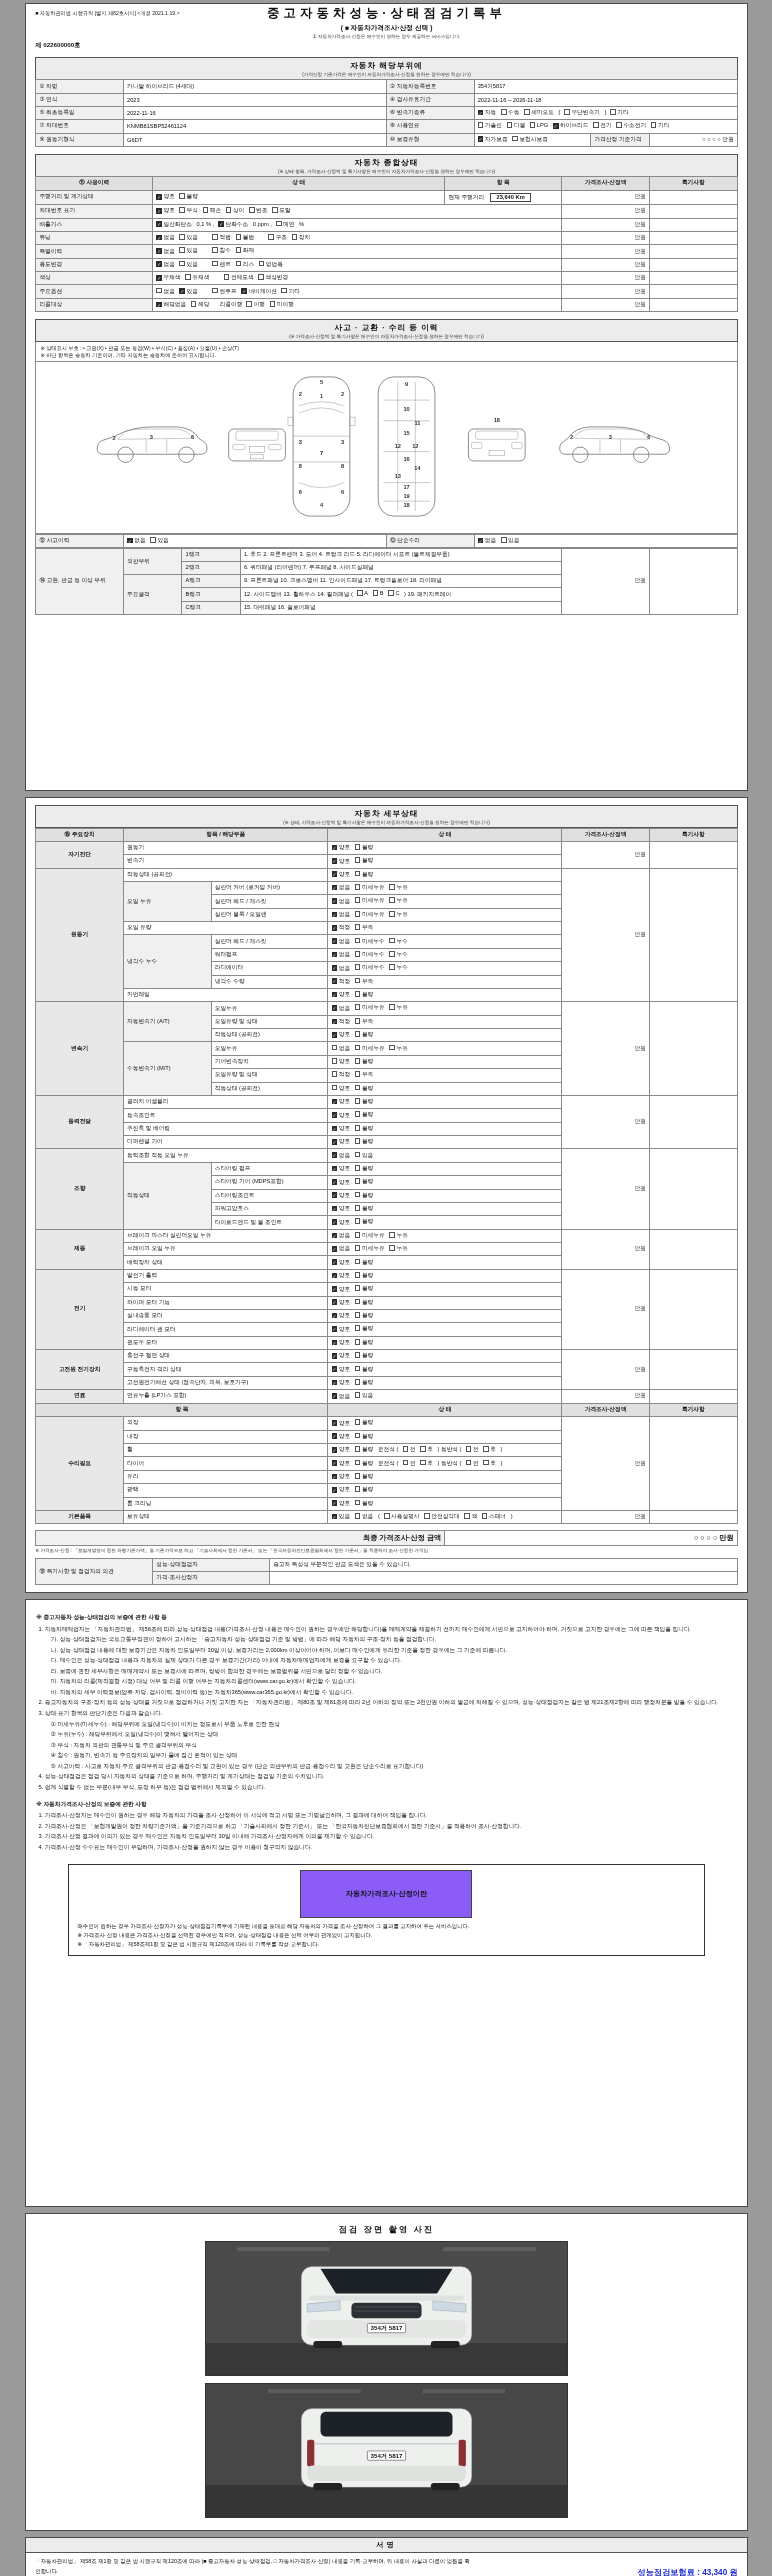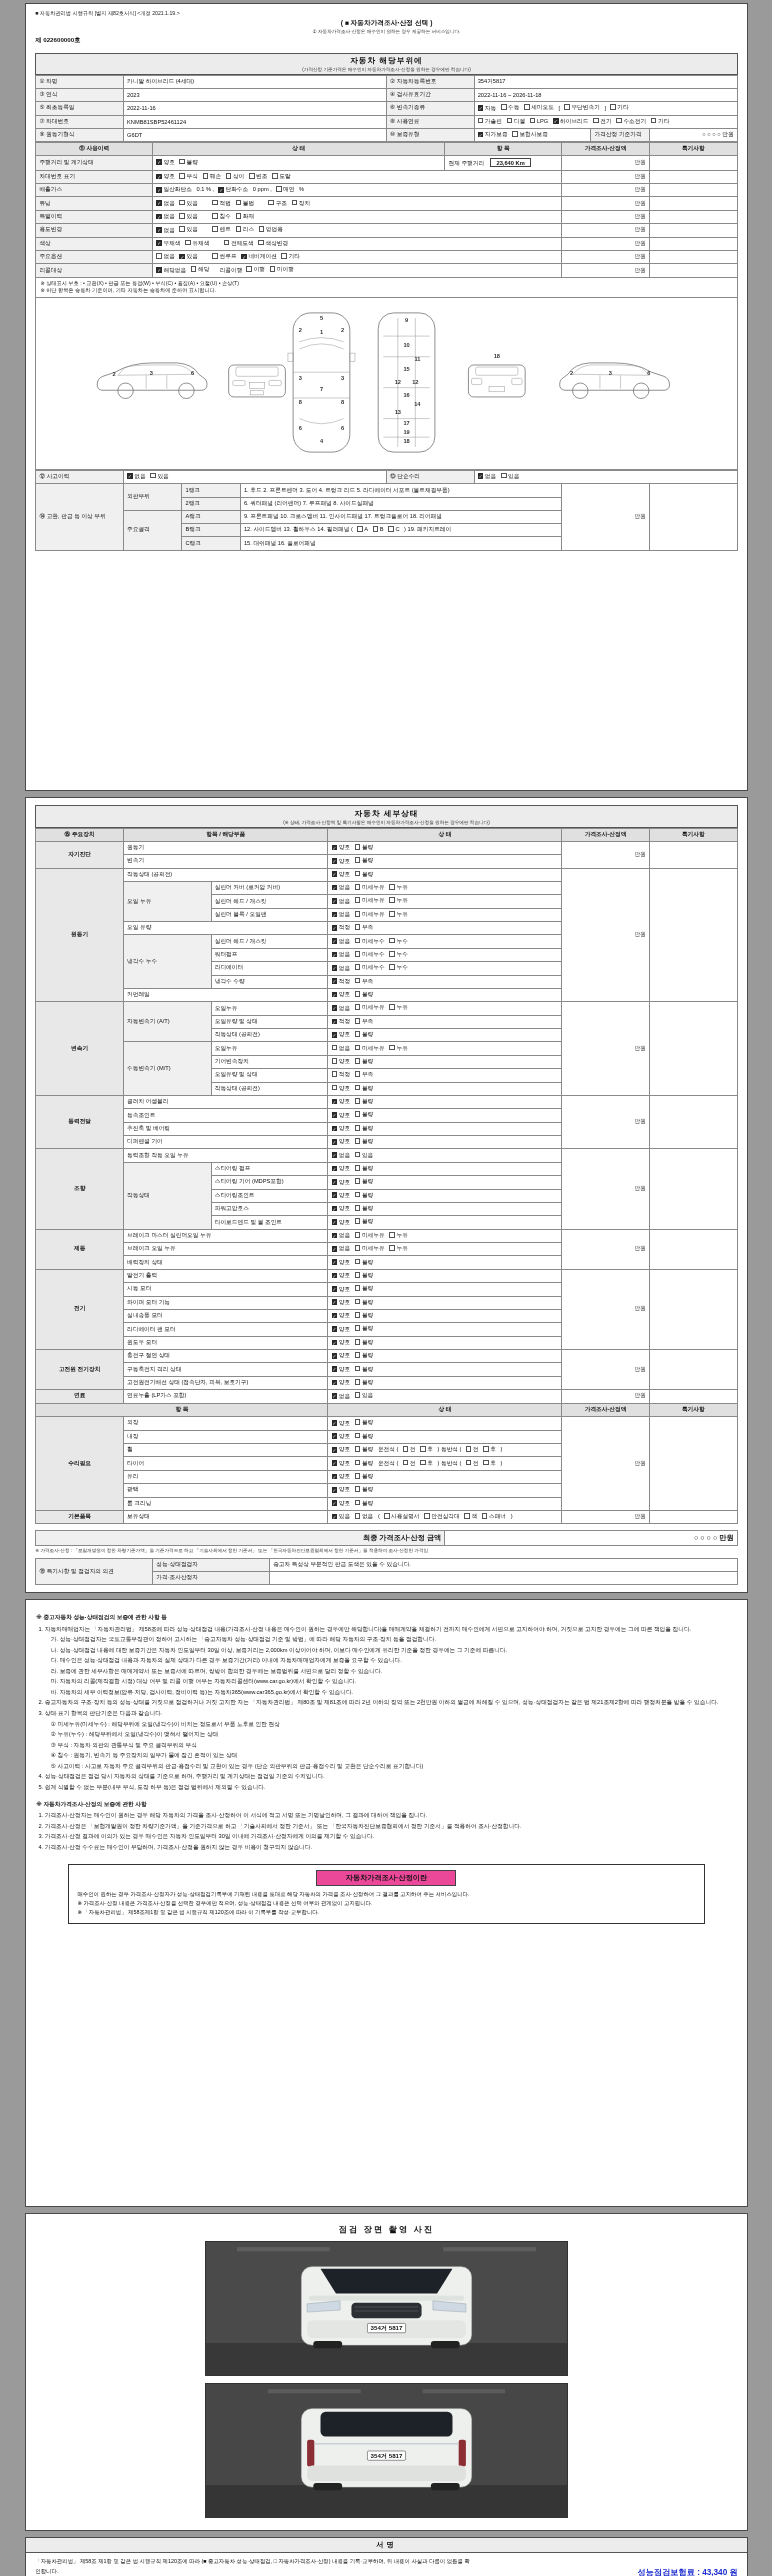--- a/index.html
+++ b/index.html
@@ -31,37 +31,38 @@
   .diagram-box{border:0.5px solid #8a8a8a;border-top:none;background:#fff;padding:2.1px 0;}
   .dn{font-size:11px;fill:#333;text-anchor:middle;font-weight:bold;}
   .car-line{fill:none;stroke:#777;stroke-width:1.6;}
   .car-line-thin{fill:none;stroke:#999;stroke-width:1;}
   .final-note{font-size:4.6px;color:#333;margin-top:2.1px;}
   .notes-wrap{font-size:5.7px;line-height:1.85;margin-top:5.2px;}
   .nl-h{font-weight:bold;margin:6.2px 0 1px 1px;}
   .nl-p0{margin-left:3.1px;}
   .nl-p1{margin-left:15.5px;}
   .notes-box{border:0.8px solid #333;margin:11.3px auto 0 auto;width:88%;padding:5.2px 8.2px;}
-  .notes-box-title{text-align:center;font-weight:bold;font-size:7.2px;border:0.5px solid #444;background:#ec4899;width:134px;margin:0 auto 4.1px auto;padding:2px;}
+  .notes-box-title{text-align:center;font-weight:bold;font-size:7.2px;border:0.5px solid #444;background:#8b5cf6;width:134px;margin:0 auto 4.1px auto;padding:18px;}
   .notes-box-line{font-size:5.4px;line-height:1.7;}
   .photos-title{text-align:center;font-weight:bold;font-size:8.2px;letter-spacing:2.1px;margin:4.1px 0 6.2px 0;}
   .photo-frame{width:361px;margin:6.2px auto;border:0.5px solid #333;display:block;background:#444;}
   .sign-box{border:0.8px solid #333;}
   .sign-head{background:#ececec;border-bottom:0.5px solid #555;text-align:center;font-weight:bold;font-size:7.2px;letter-spacing:3.1px;padding:2.1px;}
   .sign-body{display:flex;align-items:center;justify-content:space-between;padding:4.1px 9.3px;}
   .sign-text{font-size:5.4px;line-height:1.7;width:62%;}
   .sign-fee{font-size:8.2px;font-weight:bold;color:#1b2bd0;white-space:nowrap;}
   .signers{font-size:5.4px;margin-top:2.1px;}
   .signer{margin-right:20.6px;display:inline-block;}
 </style>
 </head>
 <body>
 
 <div class="page p1">
   <div class="form-ref">■ 자동차관리법 시행규칙 [별지 제82호서식] &lt;개정 2021.1.19.&gt;</div>
+  <div class="doc-title">중고자동차성능·상태점검기록부</div>
   <div class="doc-sub">( ■ 자동차가격조사·산정 선택 )</div>
   <div class="doc-sub-note">① 자동차가격조사·산정은 매수인이 원하는 경우 제공하는 서비스입니다.</div>
   <div class="doc-no">제 022600000호</div>
 
   <div class="sec-band">
     <div class="sec-title">자동차 해당부위에</div>
     <div class="sec-note">(가격산정 기준가격은 매수인이 자동차가격조사·산정을 원하는 경우에만 적습니다)</div>
   </div>
   <div id="mount-basic">
       <table class="ftable">
@@ -121,20 +122,24 @@
             <td colspan="9">G6DT</td>
             <td class="lbl " colspan="3">⑩ 보증유형</td>
             <td colspan="4"><span class="cbw"><span class="cb on">✓</span><span class="cbl">자가보증</span></span><span class="cbw"><span class="cb"></span><span class="cbl">보험사보증</span></span></td>
             <td class="lbl " colspan="2">가격산정 기준가격</td>
             <td colspan="3" class="ac">○ ○ ○ ○  만원</td>
           </tr>
         </tbody>
       </table>
     </div>
 
+  <div class="sec-band">
+    <div class="sec-title">자동차 종합상태</div>
+    <div class="sec-note">(※ 상태·항목, 가격조사·산정액 및 특기사항은 매수인이 자동차가격조사·산정을 원하는 경우에만 적습니다)</div>
+  </div>
   <div id="mount-comp">
       <table class="ftable">
         <colgroup>
           <col style="width: 4.1667%;">
           <col style="width: 4.1667%;">
           <col style="width: 4.1667%;">
           <col style="width: 4.1667%;">
           <col style="width: 4.1667%;">
           <col style="width: 4.1667%;">
           <col style="width: 4.1667%;">
@@ -216,20 +221,24 @@
           <tr>
             <td class="lbl " colspan="4">리콜대상</td>
             <td colspan="14"><span class="cbw"><span class="cb on">✓</span><span class="cbl">해당없음</span></span><span class="cbw"><span class="cb"></span><span class="cbl">해당</span></span><span class="pt">　리콜이행</span><span class="cbw"><span class="cb"></span><span class="cbl">이행</span></span><span class="cbw"><span class="cb"></span><span class="cbl">미이행</span></span></td>
             <td colspan="3" class="ar">만원</td>
             <td colspan="3"></td>
           </tr>
         </tbody>
       </table>
     </div>
 
+  <div class="sec-band">
+    <div class="sec-title">사고 · 교환 · 수리 등 이력</div>
+    <div class="sec-note">(※ 가격조사·산정액 및 특기사항은 매수인이 자동차가격조사·산정을 원하는 경우에만 적습니다)</div>
+  </div>
   <div class="legend">
     <div>※ 상태표시 부호 :  • 교환(X)   • 판금 또는 용접(W)   • 부식(C)   • 흠집(A)   • 요철(U)   • 손상(T)</div>
     <div>※ 하단 항목은 승용차 기준이며, 기타 자동차는 승용차에 준하여 표시합니다.</div>
   </div>
 
   <div class="diagram-box">
     <svg width="705" height="165" viewBox="0 0 1160 320">
 
       <g transform="translate(10,110)">
         <path class="car-line" d="M5,55 Q5,42 16,38 L40,30 Q70,12 112,12 L160,12 Q190,14 202,34 L210,40 Q218,44 218,54 Q218,64 208,65 L14,65 Q5,63 5,55 Z"></path>

